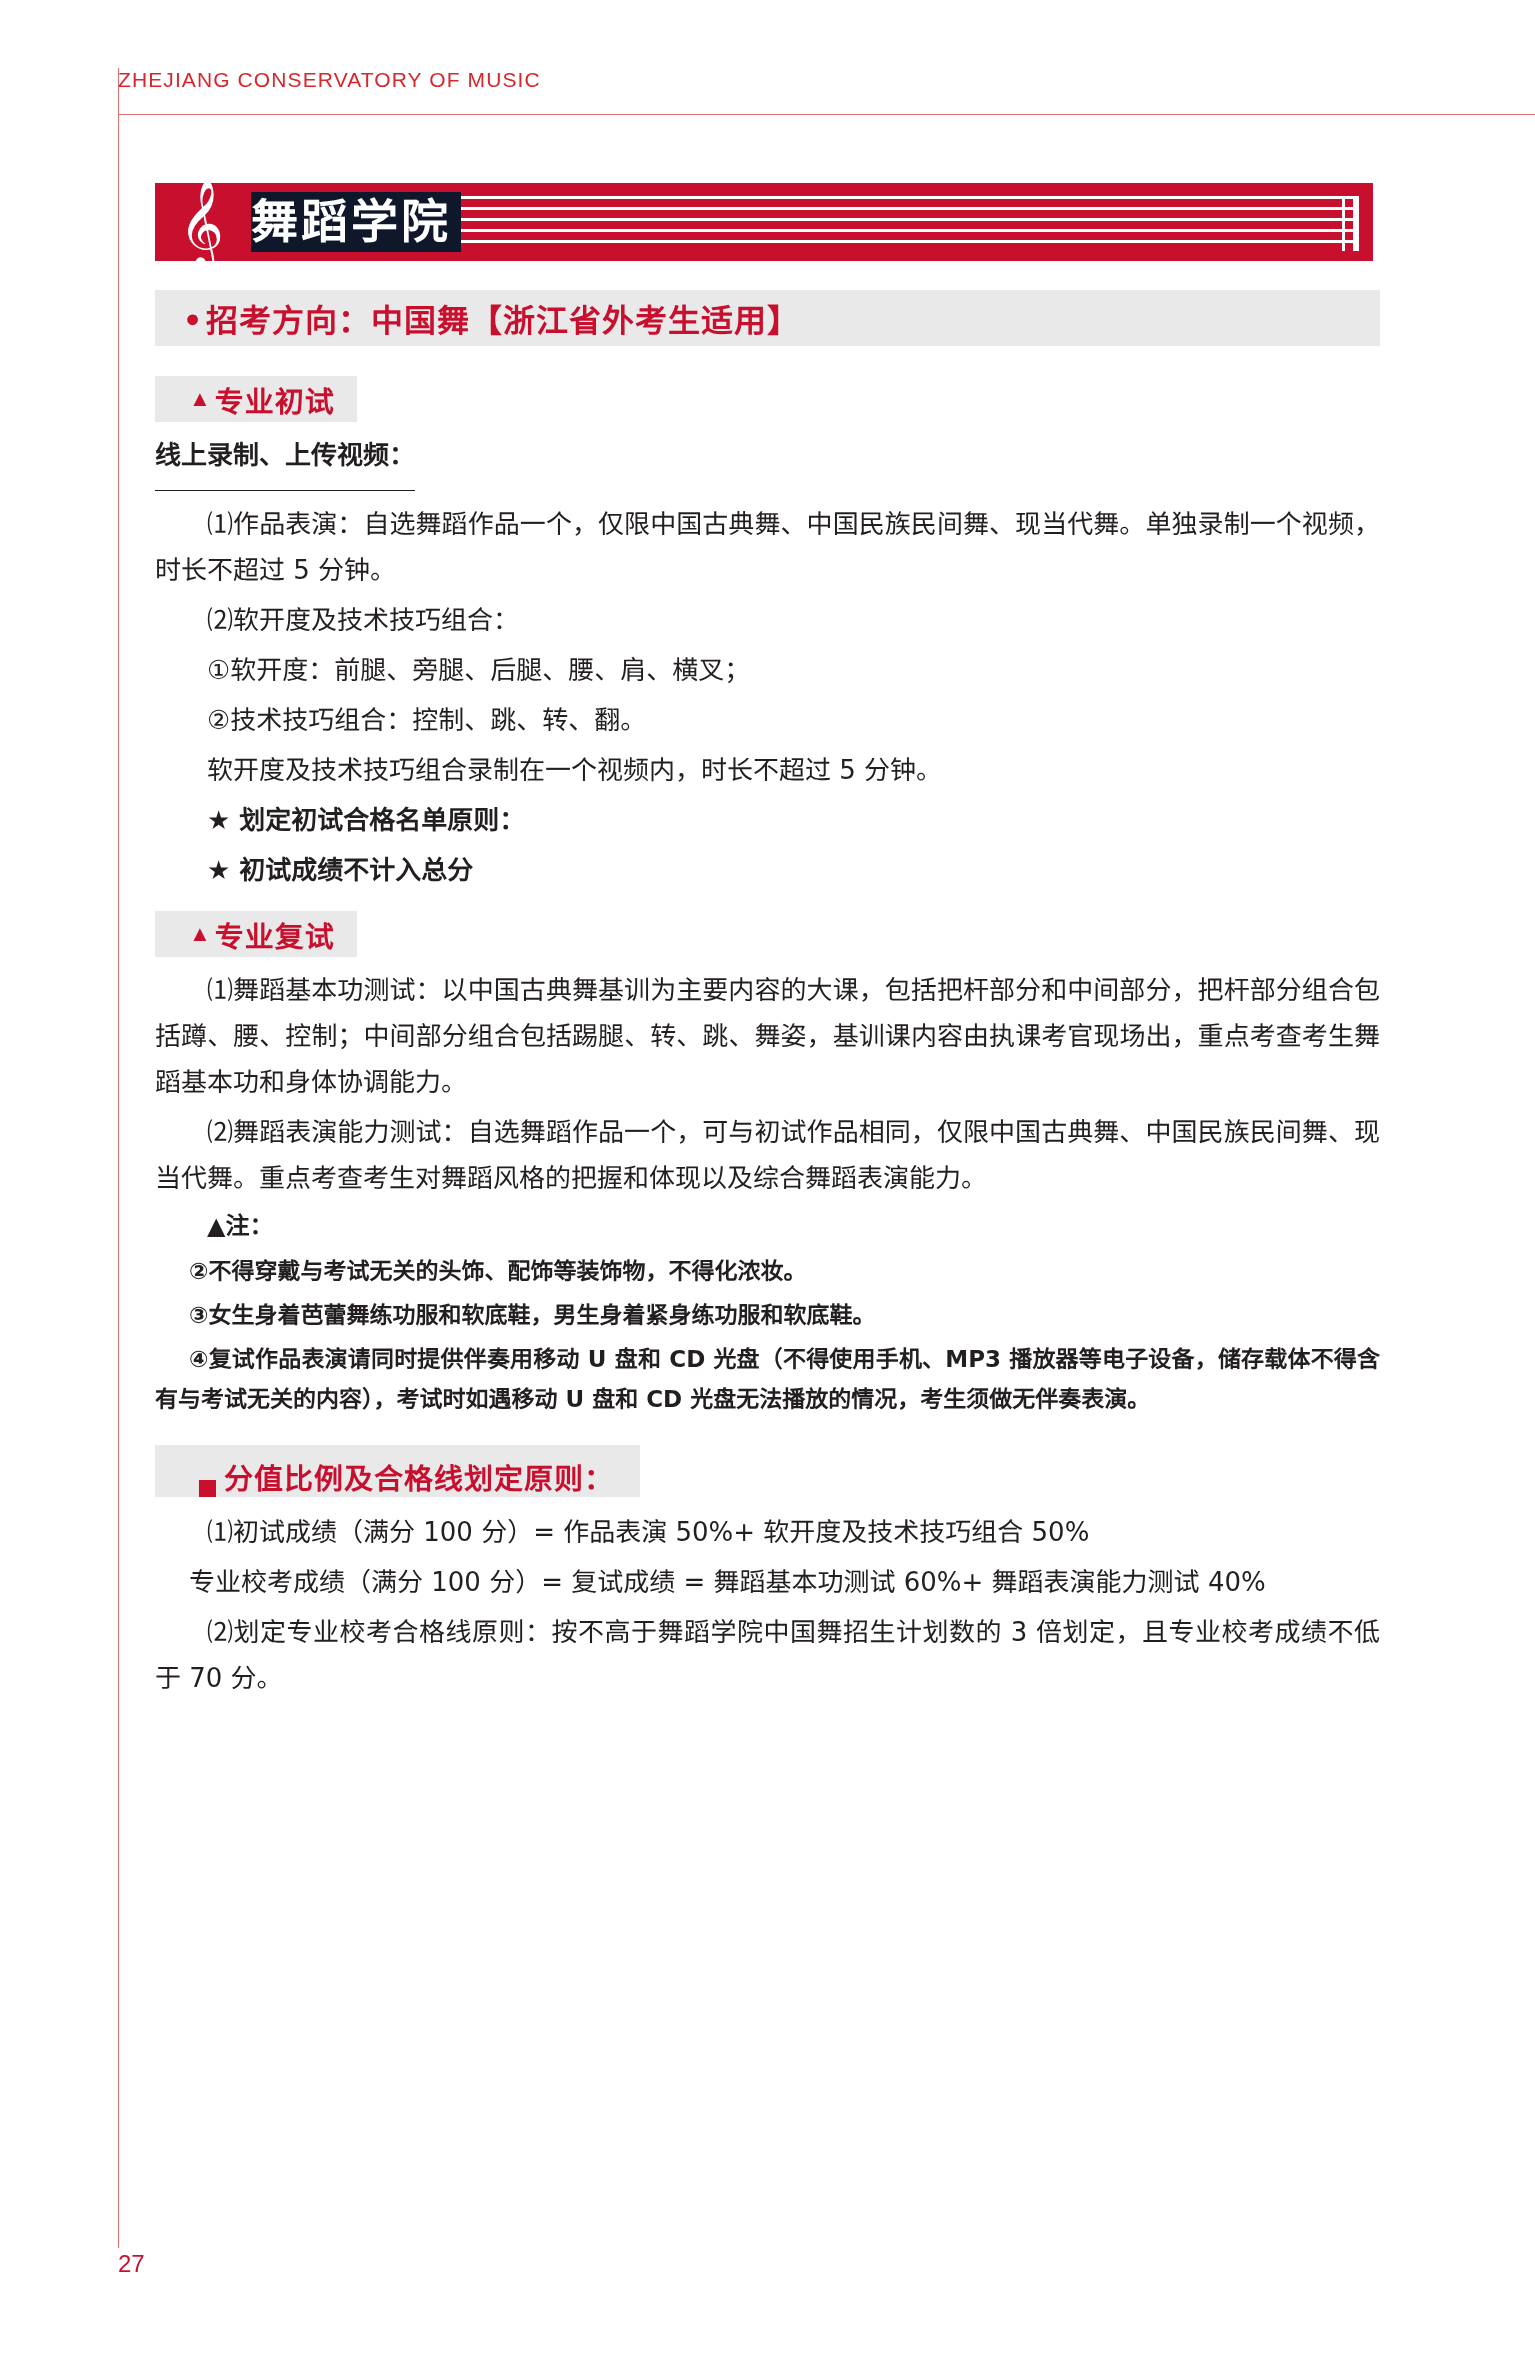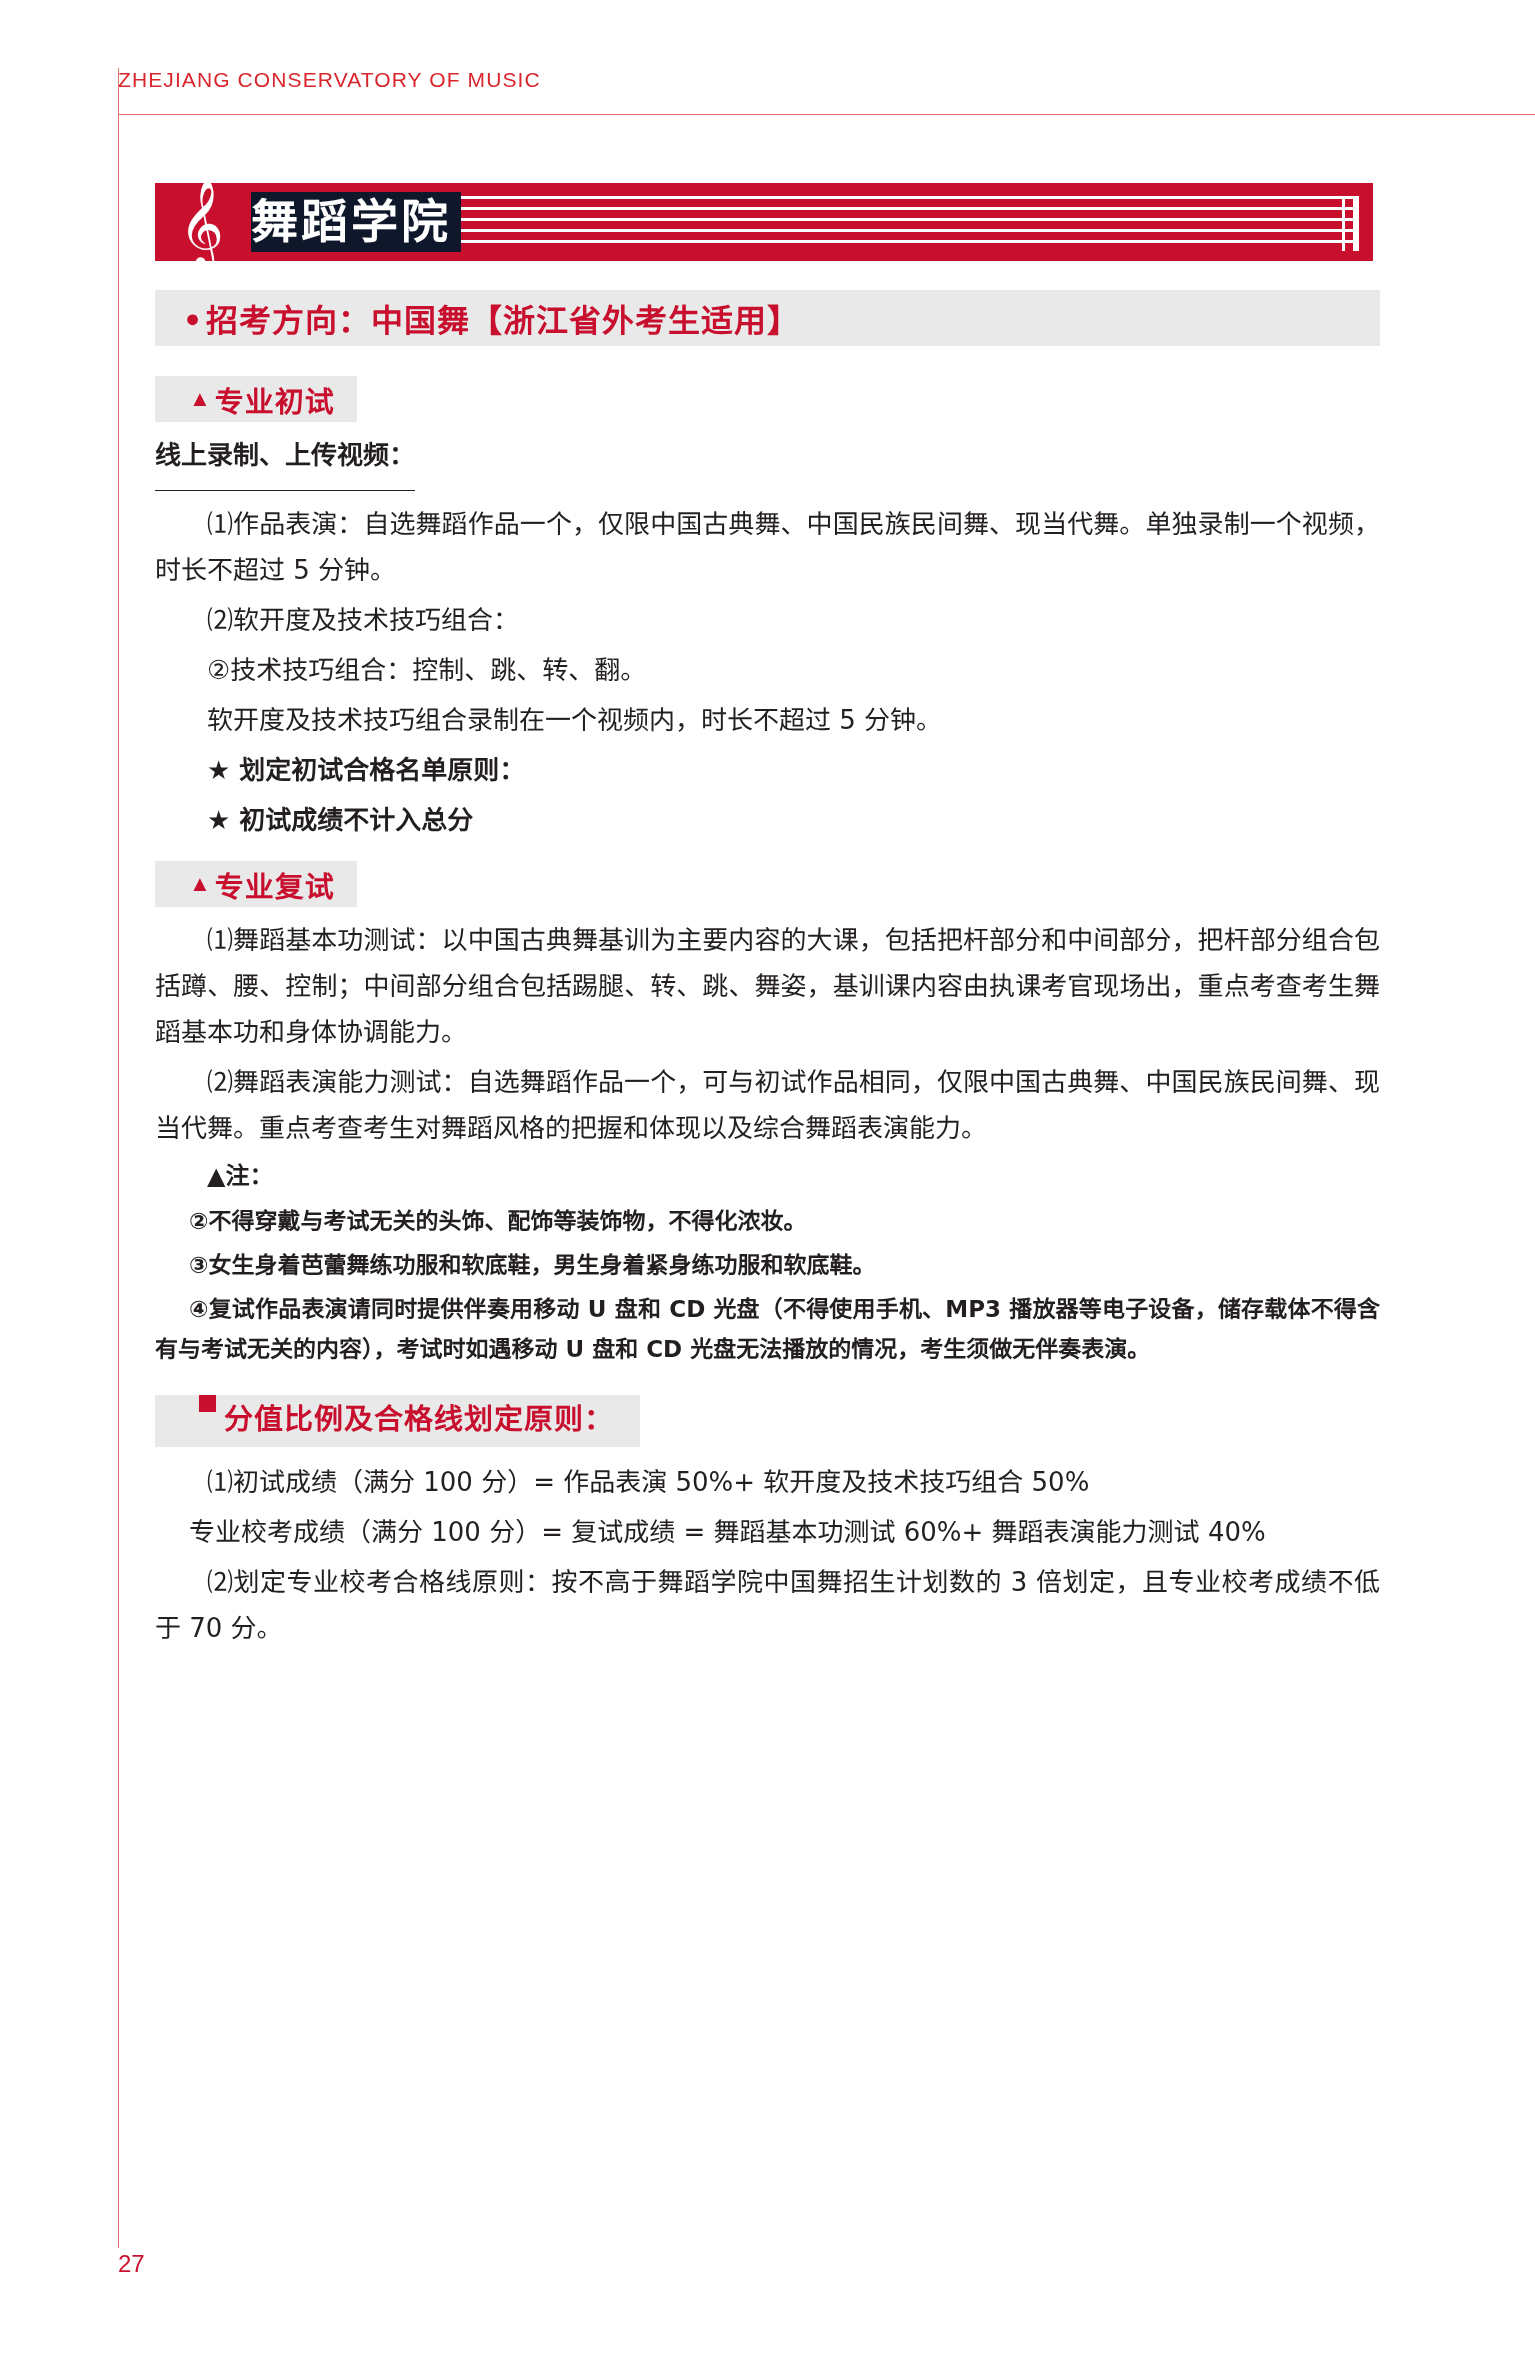--- a/index.html
+++ b/index.html
@@ -171,21 +171,21 @@
     color: #c8102e;
     font-size: 29px;
     font-weight: bold;
     letter-spacing: 1px;
     font-family: "DejaVu Sans", "Liberation Sans", sans-serif;
   }
 
   .h-score {
     background: #e9e9e9;
     display: inline-flex;
-    align-items: flex-start;
+    align-items: flex-end;
     height: 52px;
     padding: 0 26px 0 44px;
     margin: 22px 0 12px 0;
   }
   .h-score .sq {
     width: 17px;
     height: 17px;
     background: #c8102e;
     margin-right: 8px;
     display: inline-block;
@@ -275,20 +275,21 @@
     <div class="h-sub">
       <span class="tri">▲</span>
       <span class="txt">专业初试</span>
     </div>
 
     <p class="ul-line">
       <span class="underline">线上录制、上传视频：</span>
     </p>
     <p class="indent">⑴作品表演：自选舞蹈作品一个，仅限中国古典舞、中国民族民间舞、现当代舞。单独录制一个视频，时长不超过 5 分钟。</p>
     <p class="indent">⑵软开度及技术技巧组合：</p>
+    <p class="indent">①软开度：前腿、旁腿、后腿、腰、肩、横叉；</p>
     <p class="indent">②技术技巧组合：控制、跳、转、翻。</p>
     <p class="indent">软开度及技术技巧组合录制在一个视频内，时长不超过 5 分钟。</p>
     <p class="indent b">★ 划定初试合格名单原则：</p>
     <p class="indent b">★ 初试成绩不计入总分</p>
 
     
     <div class="h-sub">
       <span class="tri">▲</span>
       <span class="txt">专业复试</span>
     </div>

